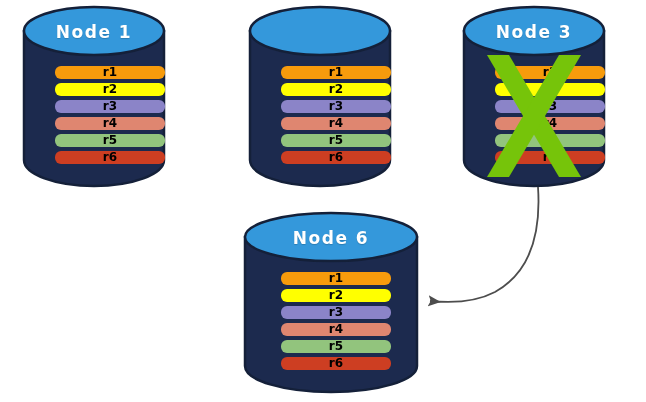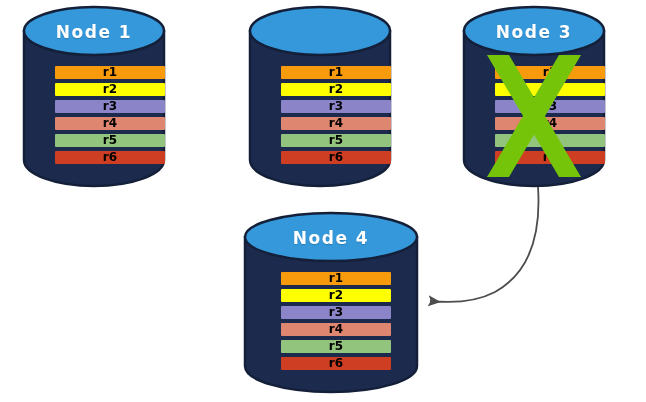--- a/index.html
+++ b/index.html
@@ -44,21 +44,21 @@
     text-shadow: 0 1px 1px rgba(0,0,0,0.18);
   }
   .rows {
     position: absolute;
     left: 0;
     top: 0;
     width: 100%;
   }
   .row {
     position: absolute;
-    border-radius: 1px;
+    border-radius: 6px;
     box-sizing: border-box;
     color: #000000;
     font-size: 12px;
     font-weight: bold;
     text-align: center;
     line-height: 13px;
     letter-spacing: 0.2px;
   }
   .cross-layer {
     position: absolute;
@@ -134,21 +134,21 @@
         <polygon points="119,50 97,50 25,172 47,172"></polygon>
       </g>
     </svg>
   </div>
 
   <div class="node" id="node-4" style="left:243px; top:211px; width:176px; height:181px;">
     <svg class="node-svg" width="176" height="181" viewBox="0 0 176 181">
       <path d="M2,26 L2,155 A86,26 0 0 0 174,155 L174,26 Z" fill="#1c2a4e" stroke="#142039" stroke-width="2.5"></path>
       <ellipse cx="88" cy="26" rx="86" ry="24" fill="#3498db" stroke="#142039" stroke-width="2.5"></ellipse>
     </svg>
-    <div class="node-title" style="top:19px;">Node 4</div>
+    <div class="node-title" style="top:19px;">Node 6</div>
     <div class="rows">
       <div class="row" style="left:38px; top:61px; width:110px; height:13px; background:#f79b0c;">r1</div>
       <div class="row" style="left:38px; top:78px; width:110px; height:13px; background:#ffff00;">r2</div>
       <div class="row" style="left:38px; top:95px; width:110px; height:13px; background:#8b84c8;">r3</div>
       <div class="row" style="left:38px; top:112px; width:110px; height:13px; background:#df8670;">r4</div>
       <div class="row" style="left:38px; top:129px; width:110px; height:13px; background:#92c47d;">r5</div>
       <div class="row" style="left:38px; top:146px; width:110px; height:13px; background:#cd3e22;">r6</div>
     </div>
   </div>
 

